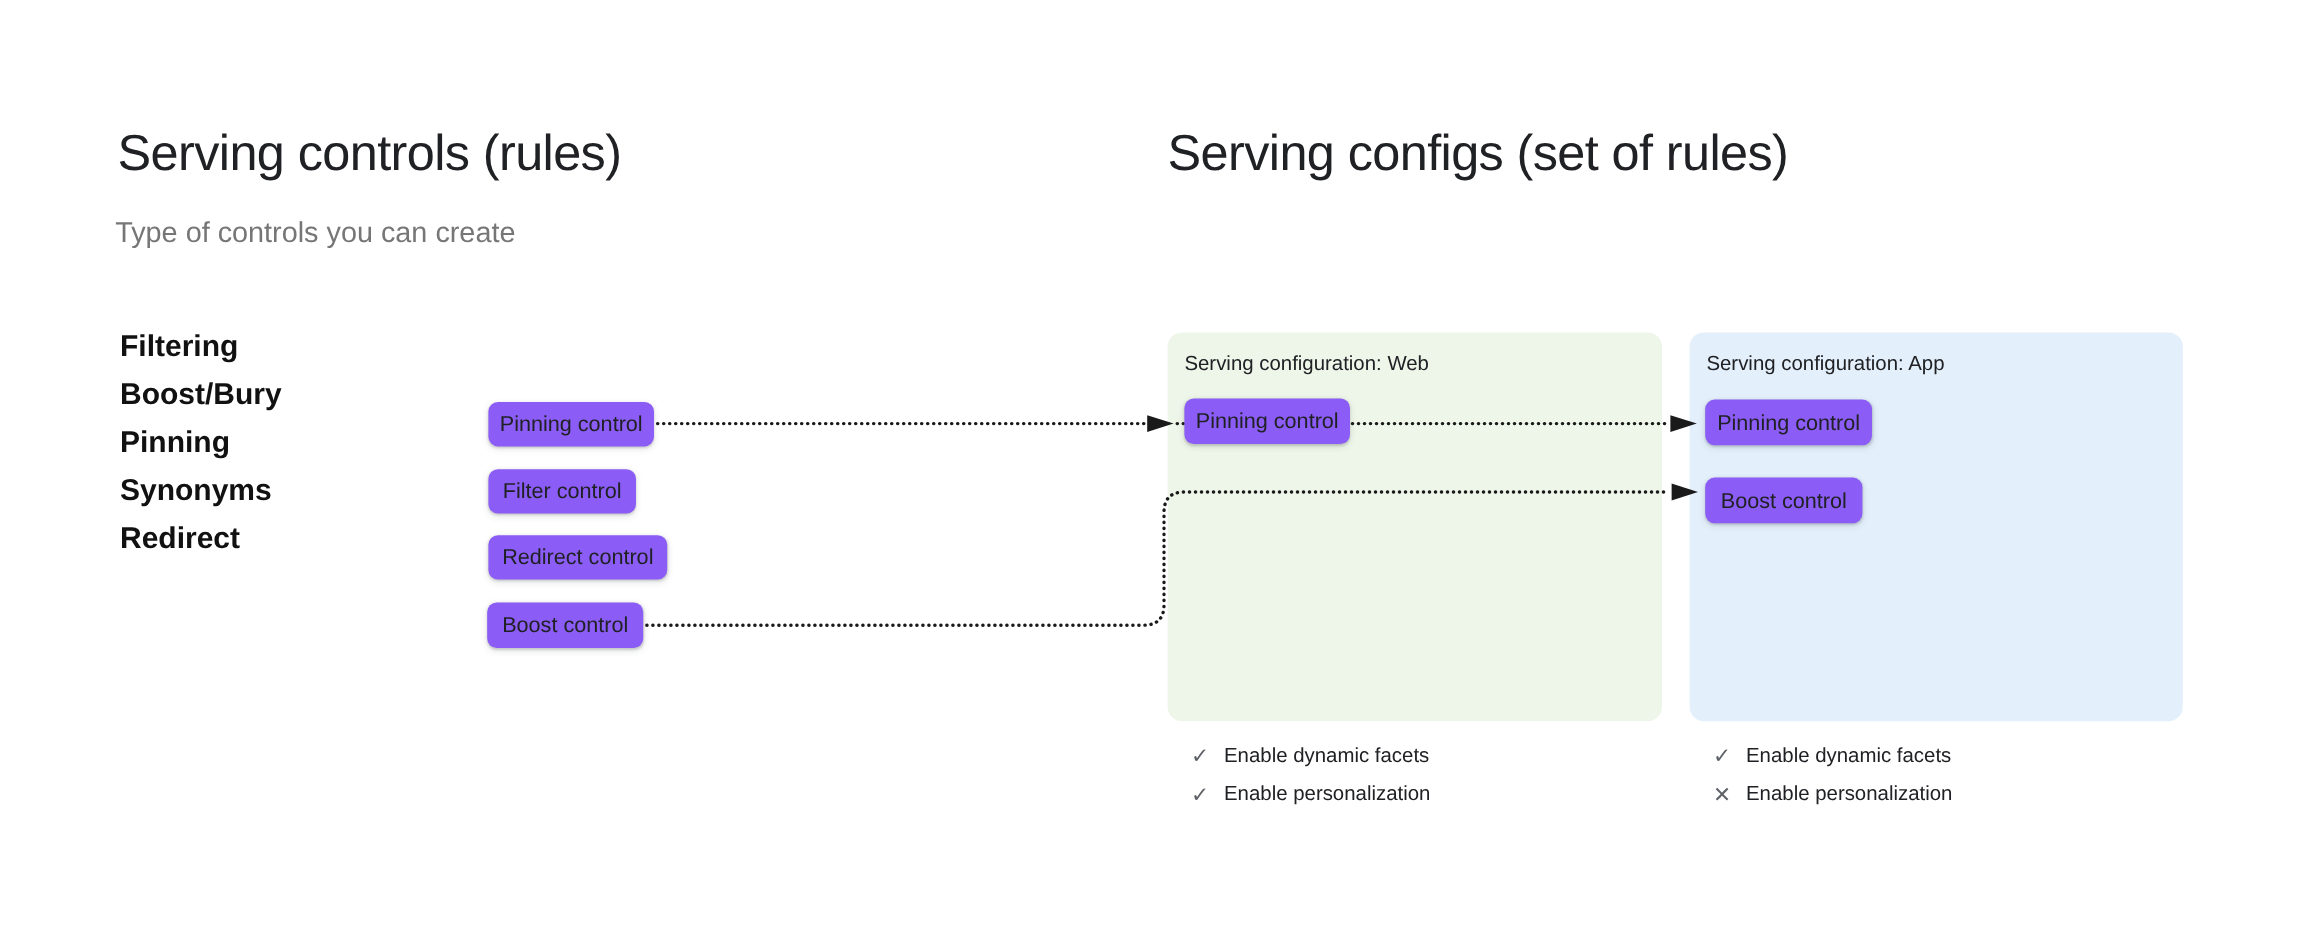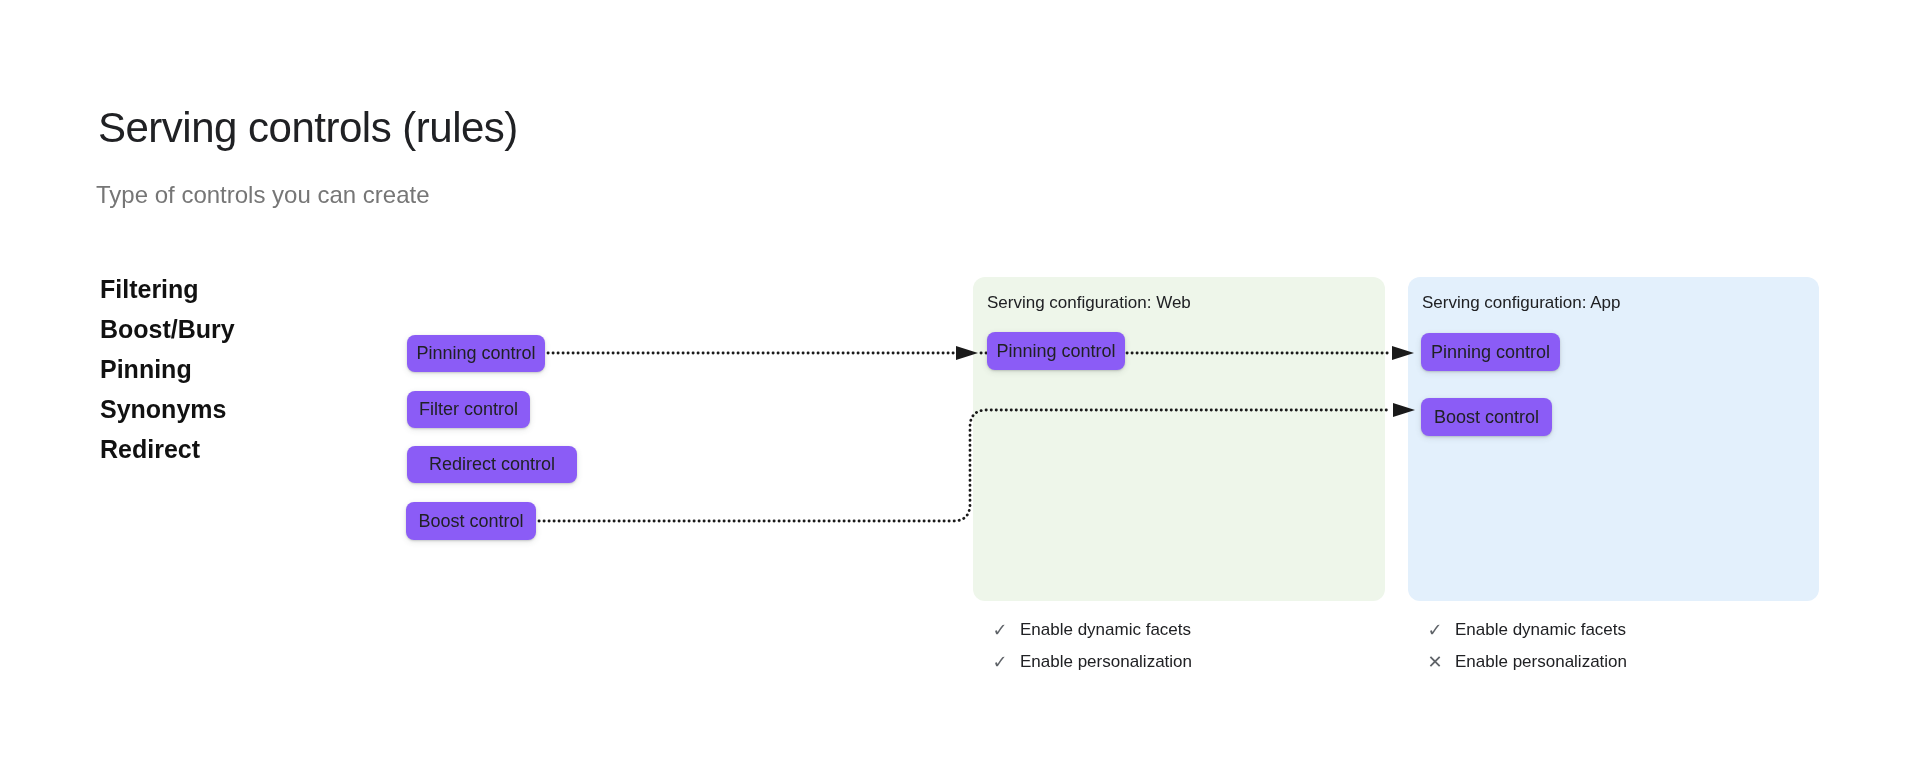--- a/index.html
+++ b/index.html
@@ -64,21 +64,21 @@
     border-radius: 8px;
     box-shadow: 0 1px 2px rgba(60,64,67,0.22), 0 2px 6px rgba(60,64,67,0.12);
     font-size: 18px;
     color: #202124;
     white-space: nowrap;
     cursor: pointer;
   }
   
   #chip-all-pinning   { left: 407px;  top: 335px; width: 138px; height: 37px; }
   #chip-all-filter    { left: 407px;  top: 391px; width: 123px; height: 37px; }
-  #chip-all-redirect  { left: 407px;  top: 446px; width: 170px; height: 37px; }
+  #chip-all-redirect  { left: 407px;  top: 446px; width: 149px; height: 37px; }
   #chip-all-boost     { left: 406px;  top: 502px; width: 130px; height: 38px; }
   #chip-web-pinning   { left: 987px;  top: 332px; width: 138px; height: 38px; }
   #chip-app-pinning   { left: 1421px; top: 333px; width: 139px; height: 38px; }
   #chip-app-boost     { left: 1421px; top: 398px; width: 131px; height: 38px; }
 
   .feature-list { position: absolute; display: flex; flex-direction: column; gap: 12px; }
   .feature-list.web { left: 991px;  top: 620px; }
   .feature-list.app { left: 1426px; top: 620px; }
   .feature-row { display: flex; align-items: center; gap: 11px; height: 20px; }
   .feature-icon {
@@ -106,20 +106,21 @@
   .connector-layer .head { fill: #1a1a1a; }
 </style>
 </head>
 <body>
 
 <div class="canvas">
 
   <h1 class="section-title left">Serving controls (rules)</h1>
   <p class="section-subtitle left">Type of controls you can create</p>
 
+  <h1 class="section-title right">Serving configs (set of rules)</h1>
 
   <ul class="control-type-list">
     <li>Filtering</li>
     <li>Boost/Bury</li>
     <li>Pinning</li>
     <li>Synonyms</li>
     <li>Redirect</li>
   </ul>
 
 

